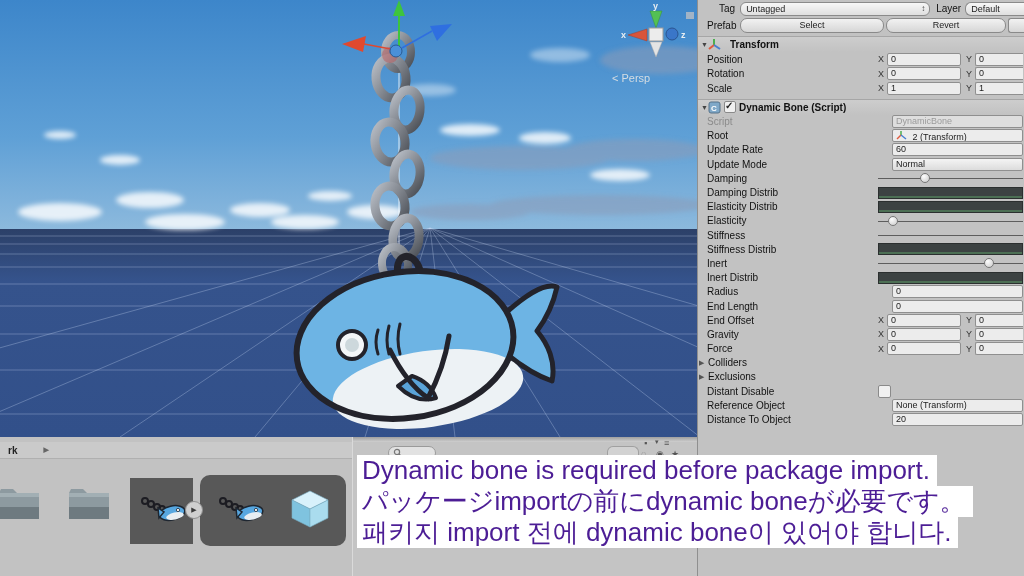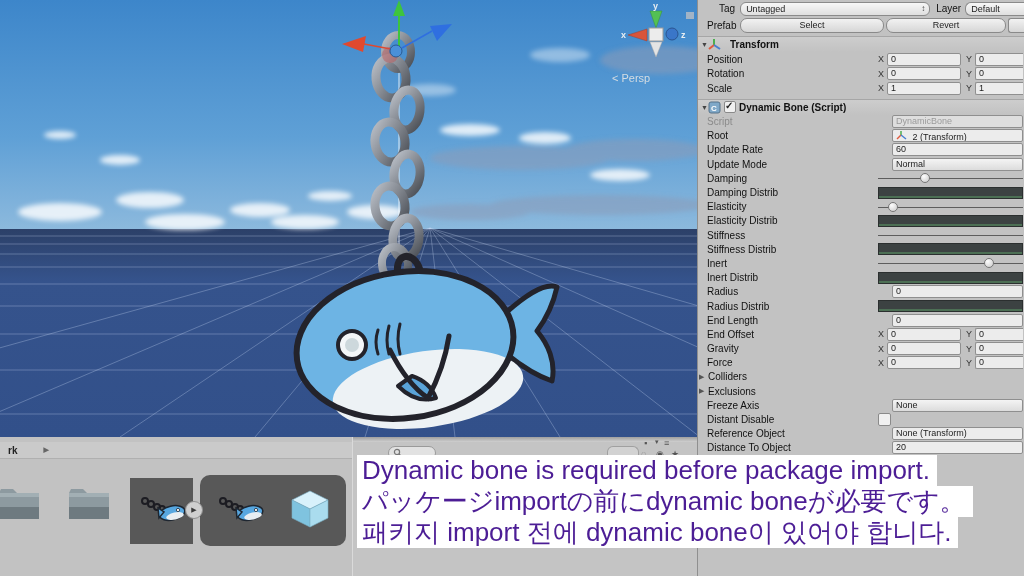--- a/index.html
+++ b/index.html
@@ -329,35 +329,35 @@
         </span>
       </span>
   </div>
   <div class="irow">
     <span class="ilabel">Damping Distrib</span>
     <span class="ival">
         <span class="curve"></span>
       </span>
   </div>
   <div class="irow">
+    <span class="ilabel">Elasticity Distrib</span>
+    <span class="ival">
+        <span class="curve"></span>
+      </span>
+  </div>
+  <div class="irow">
     <span class="ilabel">Elasticity</span>
     <span class="ival">
         <span class="slider">
       <span class="track"></span>
           <span class="thumb" style="left:7%;"></span>
         </span>
       </span>
   </div>
   <div class="irow">
-    <span class="ilabel">Elasticity Distrib</span>
-    <span class="ival">
-        <span class="curve"></span>
-      </span>
-  </div>
-  <div class="irow">
     <span class="ilabel">Stiffness</span>
     <span class="ival">
         <span class="slider">
       <span class="track"></span>
         </span>
       </span>
   </div>
   <div class="irow">
     <span class="ilabel">Stiffness Distrib</span>
     <span class="ival">
@@ -379,26 +379,20 @@
         <span class="curve"></span>
       </span>
   </div>
   <div class="irow">
     <span class="ilabel">Radius</span>
     <span class="ival">
         <span class="fld">0</span>
       </span>
   </div>
   <div class="irow">
-    <span class="ilabel">Radius Distrib</span>
-    <span class="ival">
-        <span class="curve"></span>
-      </span>
-  </div>
-  <div class="irow">
     <span class="ilabel">End Length</span>
     <span class="ival">
         <span class="fld">0</span>
       </span>
   </div>
   <div class="irow">
     <span class="ilabel">End Offset</span>
     <span class="ival">
         <span class="vx">X</span>
       <span class="vfld">0</span>
@@ -424,26 +418,20 @@
       <span class="vfld last">0</span>
       </span>
   </div>
   <div class="irow">
     <span class="fold">▶</span>
     <span>Colliders</span>
   </div>
   <div class="irow">
     <span class="fold">▶</span>
     <span>Exclusions</span>
-  </div>
-  <div class="irow">
-    <span class="ilabel">Freeze Axis</span>
-    <span class="ival">
-        <span class="fld drop">None</span>
-      </span>
   </div>
   <div class="irow">
     <span class="ilabel">Distant Disable</span>
     <span class="ival">
         <span class="chk"></span>
       </span>
   </div>
   <div class="irow">
     <span class="ilabel">Reference Object</span>
     <span class="ival">

